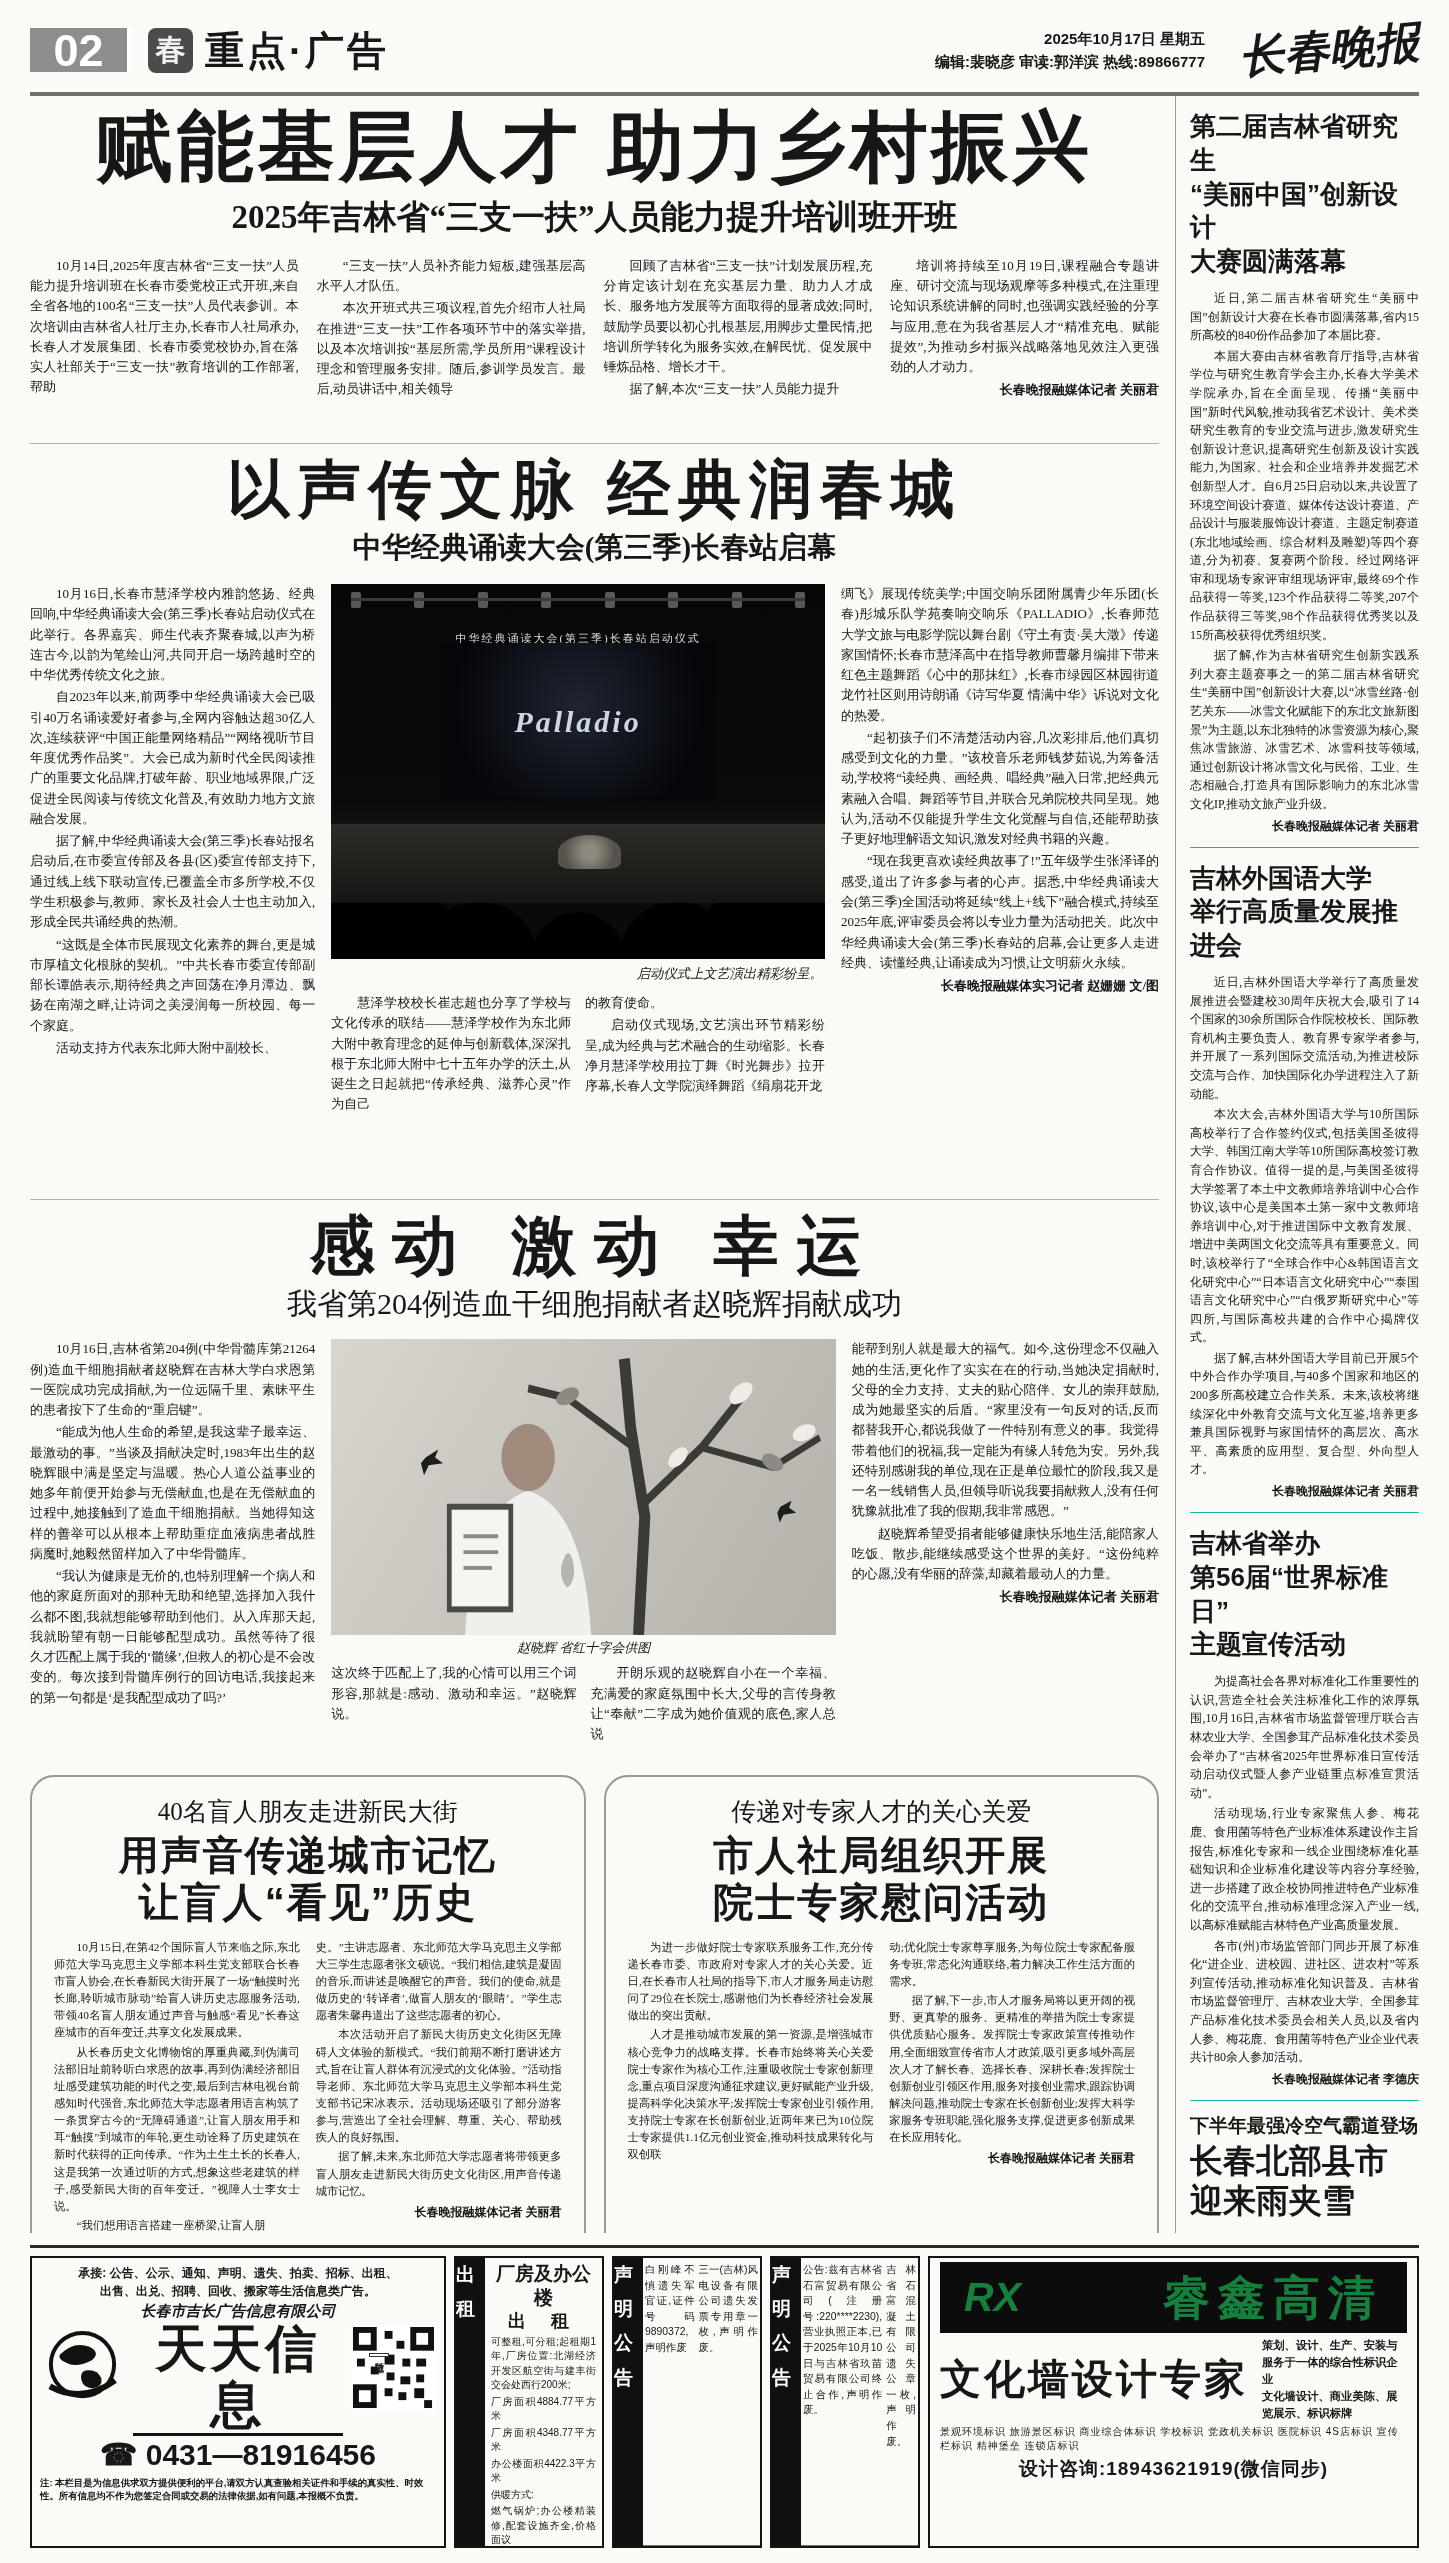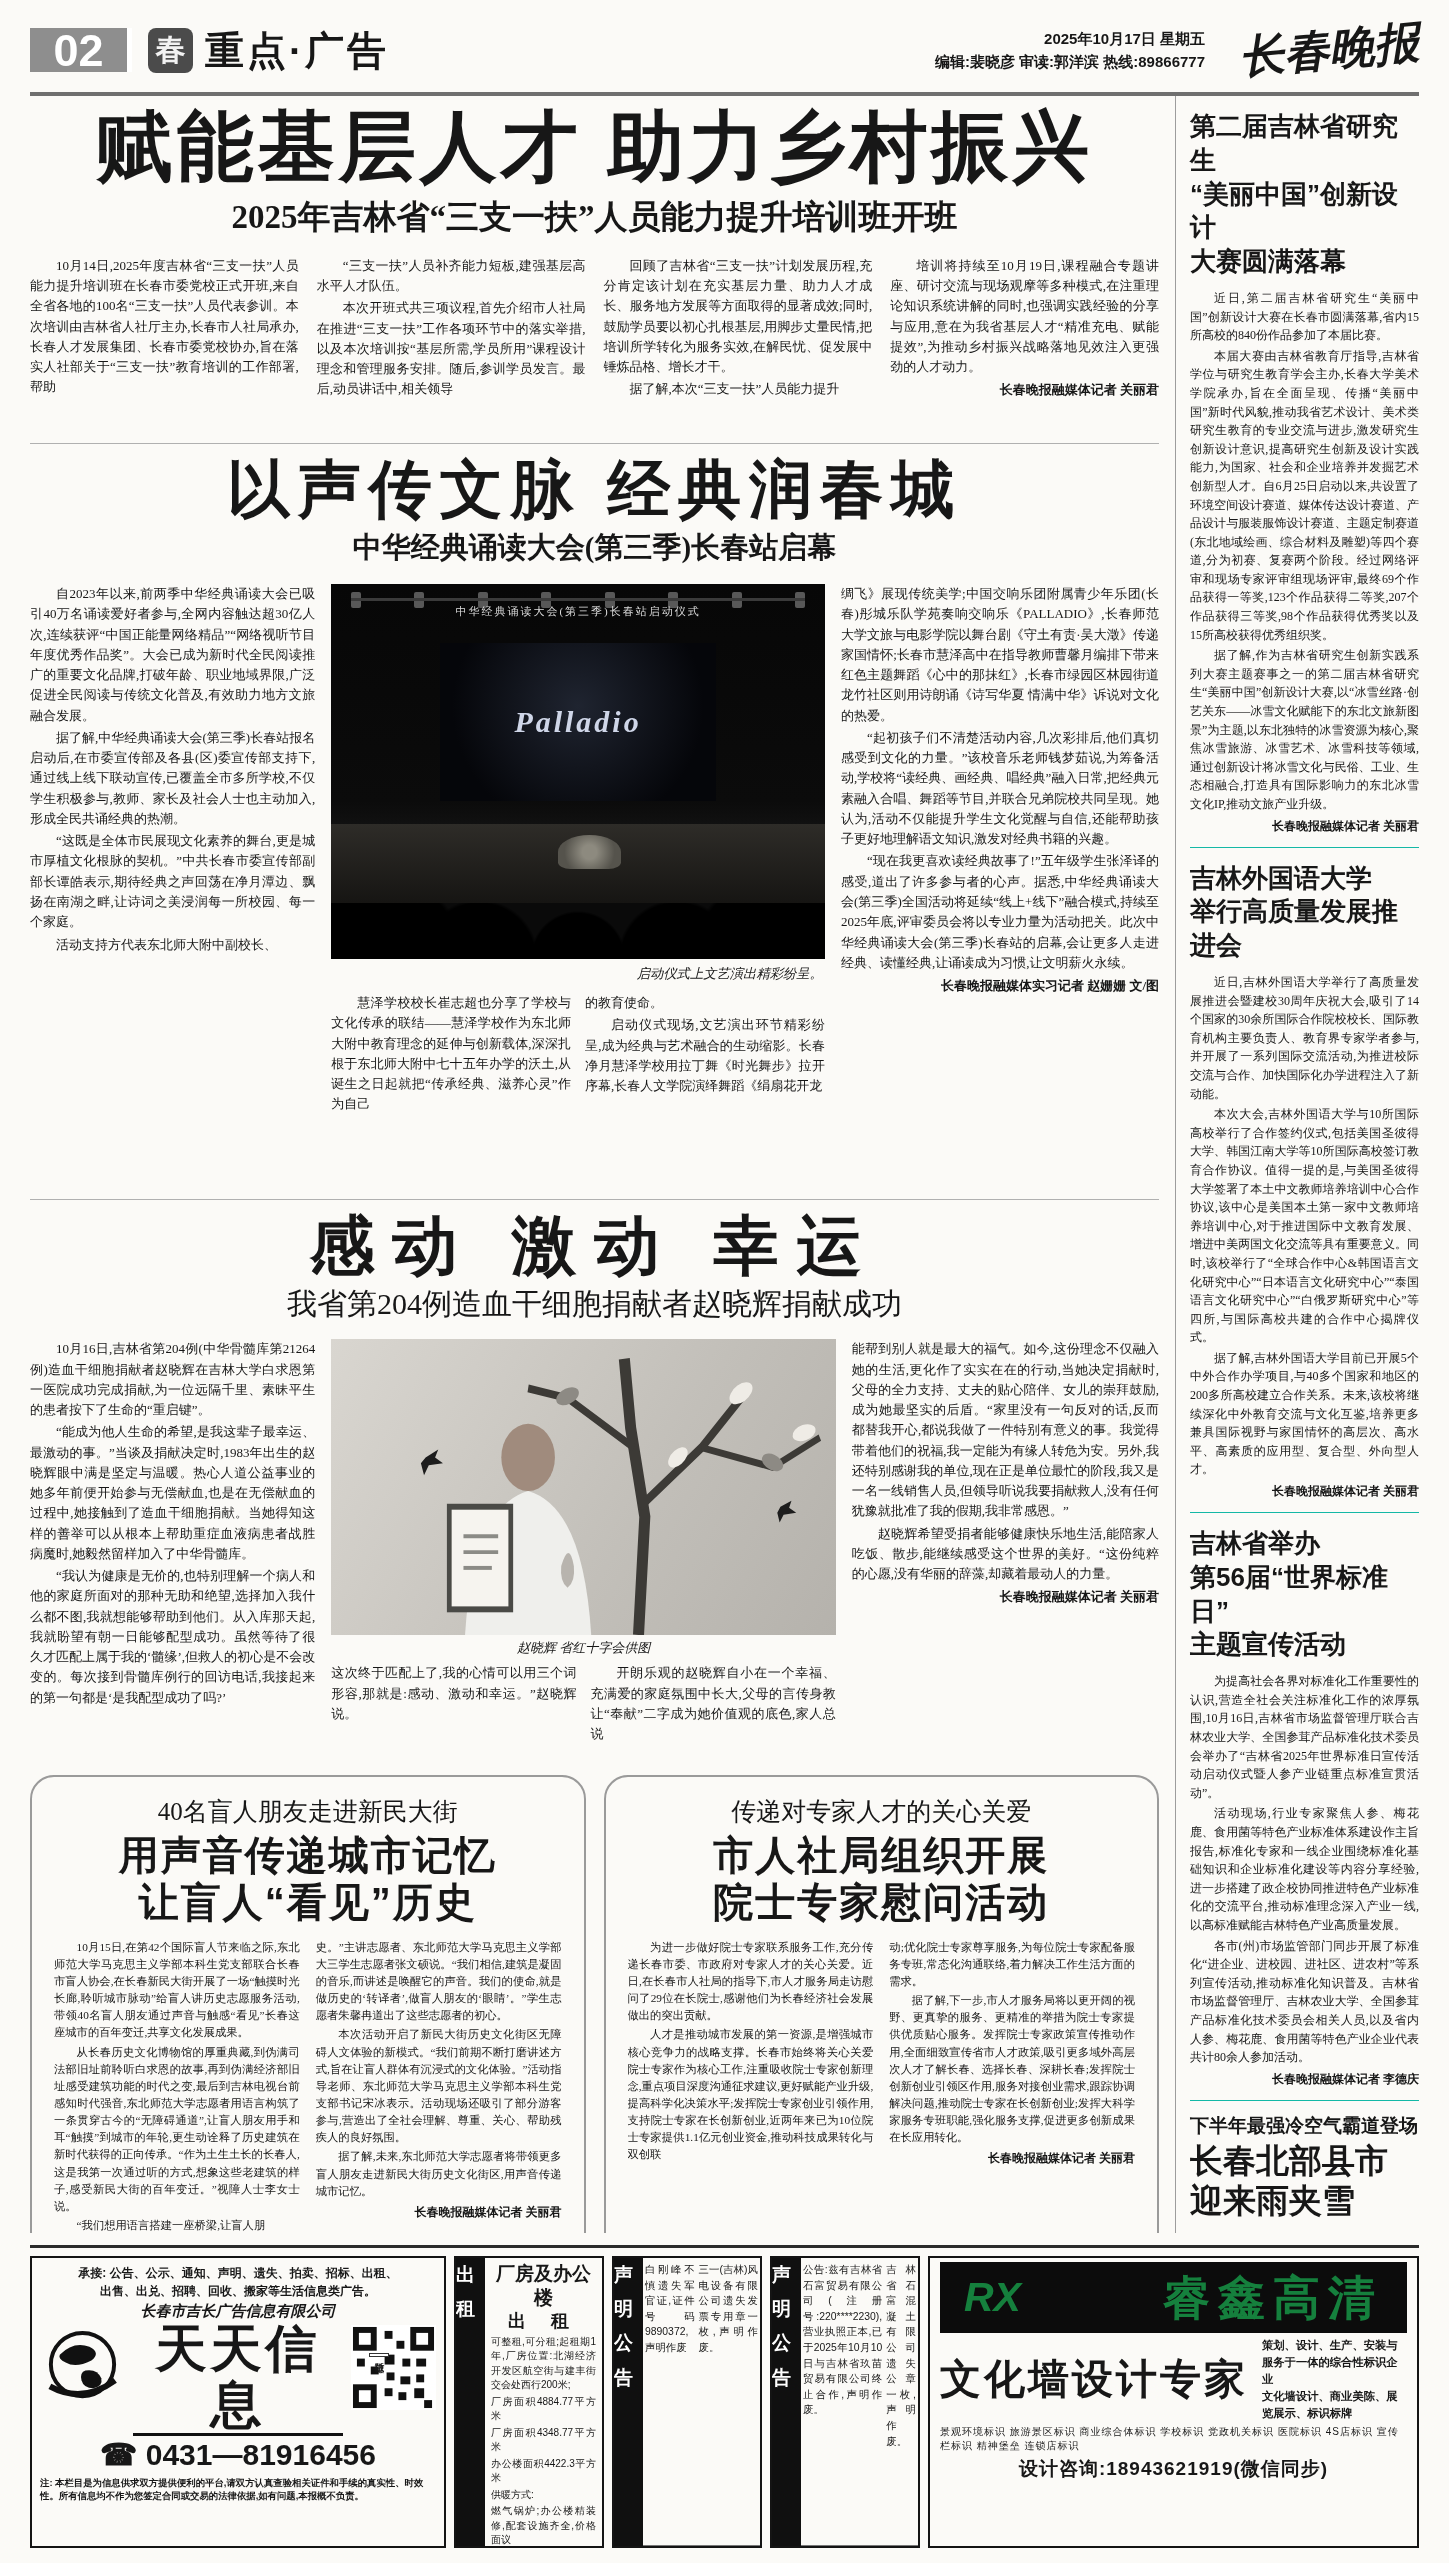--- a/index.html
+++ b/index.html
@@ -31,21 +31,21 @@
   .b-head{font:900 63px/1.05 "Liberation Sans",sans-serif;text-align:center;letter-spacing:8px;margin:4px 0 6px 0;}
   .b-sub{font-weight:700;font-size:29px;text-align:center;margin:0 0 16px 0;}
   .b-body{display:flex;gap:16px;height:603px;overflow:hidden;}
   .b-c1{width:26%;}
   .b-ctr{width:45%;display:flex;flex-direction:column;}
   .b-c3{width:29%;}
   .photo-b{height:375px;position:relative;background:linear-gradient(#070707 0%,#0b0b0b 58%,#242424 84%,#101010 100%);overflow:hidden;}
   .pb-truss{position:absolute;top:14px;left:4%;right:4%;height:3px;background:#3a3a3a;}
   .pb-lights{position:absolute;top:8px;left:4%;right:4%;display:flex;justify-content:space-between;}
   .pb-lights span{width:10px;height:16px;background:#585858;border-radius:2px;}
-  .pb-banner{position:absolute;top:20px;left:10%;right:10%;text-align:center;color:#ddd;font-size:11px;letter-spacing:2px;}
+  .pb-banner{position:absolute;top:47px;left:10%;right:10%;text-align:center;color:#ddd;font-size:11px;letter-spacing:2px;}
   .pb-screen{position:absolute;top:59px;left:22%;right:22%;bottom:42%;background:radial-gradient(circle at 50% 40%,#1f2430,#05060a 75%);
              display:flex;align-items:center;justify-content:center;}
   .pb-screen span{color:#cfd6e8;font:italic 700 30px/1 "Liberation Serif",serif;letter-spacing:3px;}
   .pb-stage{position:absolute;left:0;right:0;bottom:14%;height:22%;background:linear-gradient(#2e2c28,#151412);}
   .pb-flowers{position:absolute;left:46%;bottom:24%;width:63px;height:34px;background:radial-gradient(circle,#8d8a7f 20%,#55534c 70%);border-radius:50% 50% 20% 20%;}
   .pb-crowd{position:absolute;left:0;right:0;bottom:0;height:15%;background:
      radial-gradient(circle at 10% 100%,#000 18%,transparent 19%),radial-gradient(circle at 30% 100%,#000 16%,transparent 17%),
      radial-gradient(circle at 50% 100%,#000 18%,transparent 19%),radial-gradient(circle at 70% 100%,#000 16%,transparent 17%),
      radial-gradient(circle at 90% 100%,#000 18%,transparent 19%),#0a0a0a;}
   .pb-caption{text-align:right;font-style:italic;font-size:13.3px;margin:6px 2px 10px 0;}
@@ -156,20 +156,21 @@
         </div>
       </article>
 
       <div class="rule-thin"></div>
 
       <article>
         <h1 class="b-head">以声传文脉 经典润春城</h1>
         <h2 class="b-sub">中华经典诵读大会(第三季)长春站启幕</h2>
         <div class="b-body">
           <div class="b-c1">
+            <p class="body">10月16日,长春市慧泽学校内雅韵悠扬、经典回响,中华经典诵读大会(第三季)长春站启动仪式在此举行。各界嘉宾、师生代表齐聚春城,以声为桥连古今,以韵为笔绘山河,共同开启一场跨越时空的中华优秀传统文化之旅。</p>
             <p class="body">自2023年以来,前两季中华经典诵读大会已吸引40万名诵读爱好者参与,全网内容触达超30亿人次,连续获评“中国正能量网络精品”“网络视听节目年度优秀作品奖”。大会已成为新时代全民阅读推广的重要文化品牌,打破年龄、职业地域界限,广泛促进全民阅读与传统文化普及,有效助力地方文旅融合发展。</p>
             <p class="body">据了解,中华经典诵读大会(第三季)长春站报名启动后,在市委宣传部及各县(区)委宣传部支持下,通过线上线下联动宣传,已覆盖全市多所学校,不仅学生积极参与,教师、家长及社会人士也主动加入,形成全民共诵经典的热潮。</p>
             <p class="body">“这既是全体市民展现文化素养的舞台,更是城市厚植文化根脉的契机。”中共长春市委宣传部副部长谭皓表示,期待经典之声回荡在净月潭边、飘扬在南湖之畔,让诗词之美浸润每一所校园、每一个家庭。</p>
             <p class="body">活动支持方代表东北师大附中副校长、</p>
           </div>
           <div class="b-ctr">
             <div class="photo-b">
               <div class="pb-lights">
                 <span></span>
                   <span></span>

